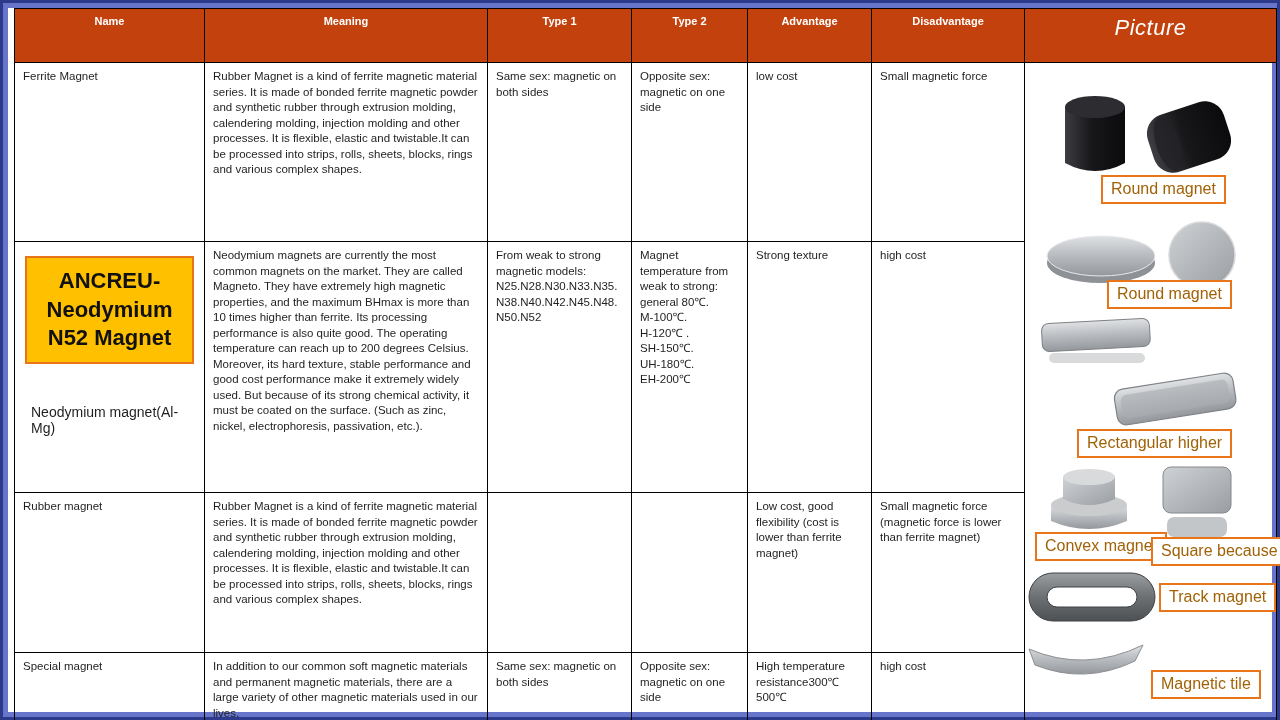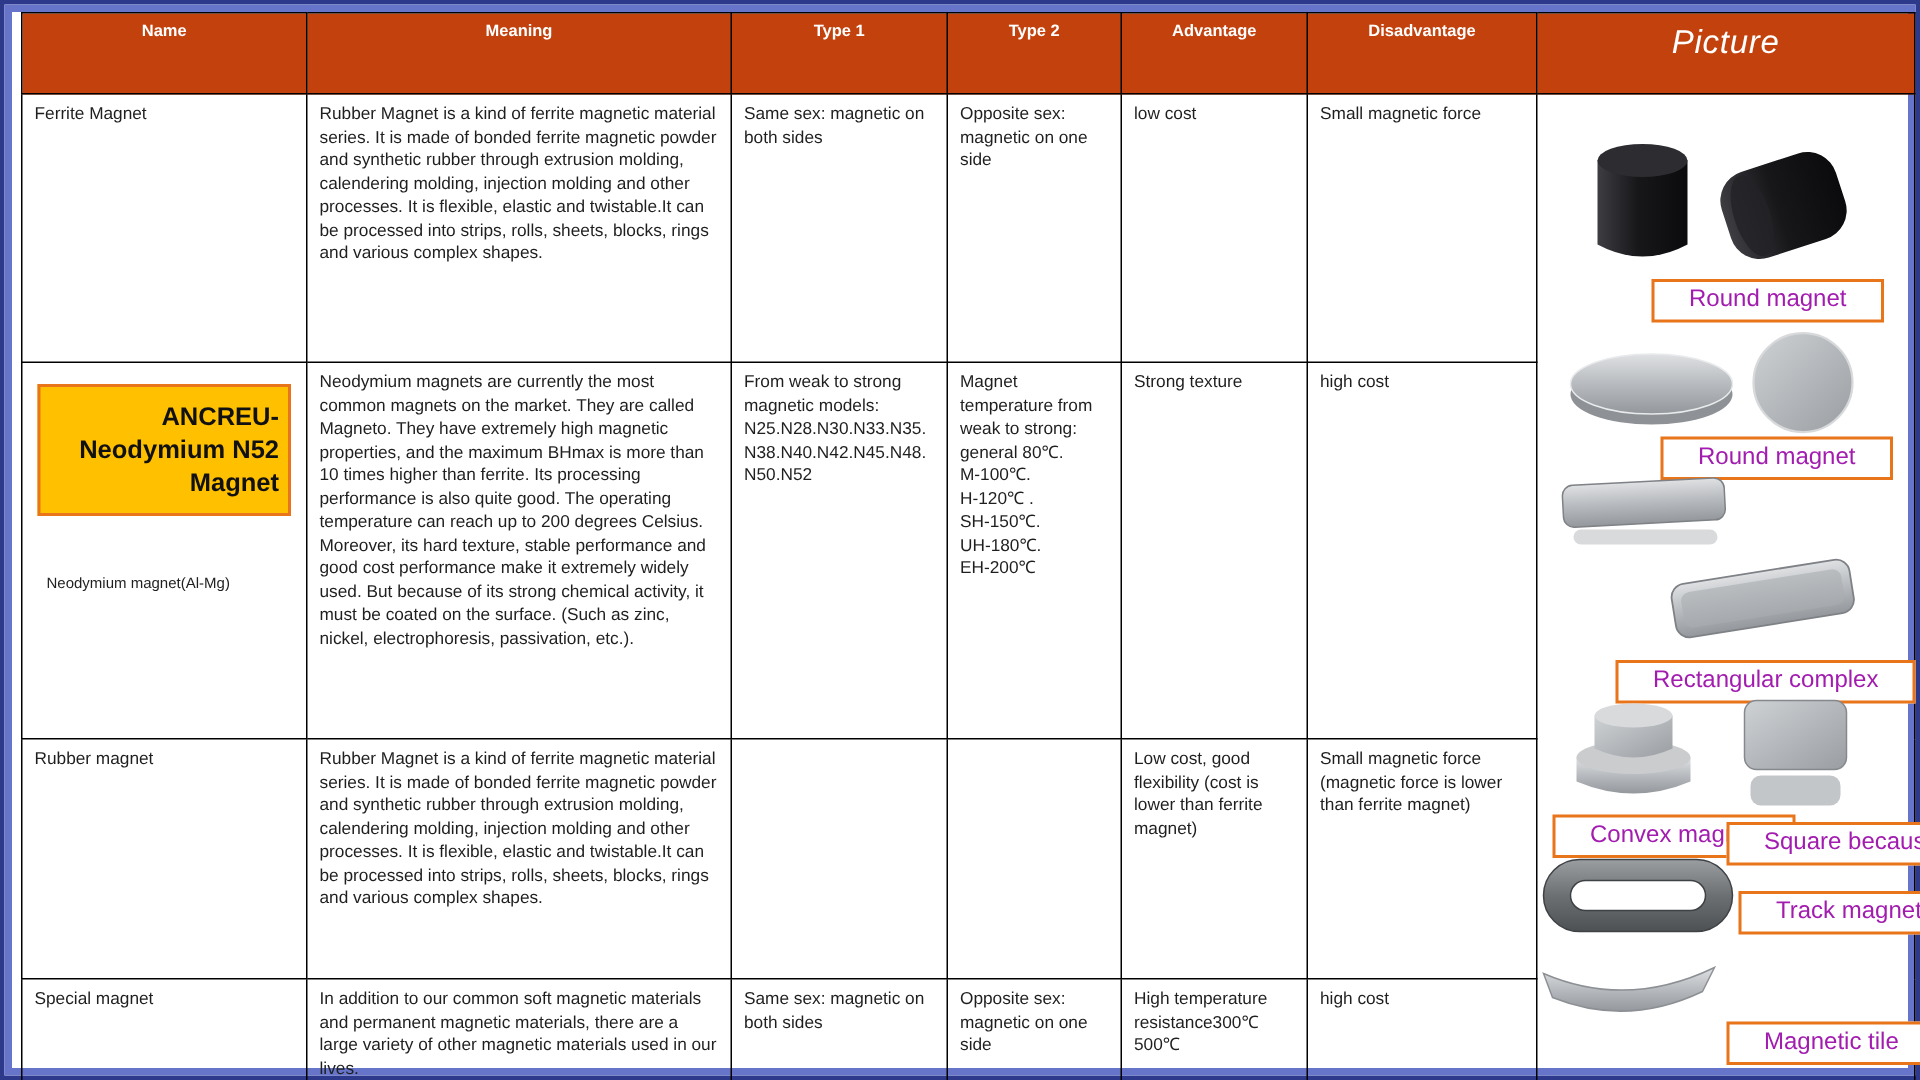--- a/index.html
+++ b/index.html
@@ -23,30 +23,30 @@
   thead th{
     background:#c2410c;color:#fff;font-size:11px;font-weight:bold;
     text-align:center;vertical-align:middle;height:54px;border-bottom:2px solid #000;
   }
   thead th.picture-head{font-size:22px;font-weight:normal;letter-spacing:0.5px;font-style:italic;}
   .cell-text{font-size:11.5px;line-height:1.35;white-space:pre-line;}
   tr.row-1{height:179px;} tr.row-2{height:251px;} tr.row-3{height:160px;} tr.row-4{height:90px;}
   td.name-cell-2{padding:2px;}
   .ancreu-badge{
     margin:8px 2px 0 2px;background:#FFC000;border:2px solid #E8751A;
-    text-align:right;font-size:17px;font-weight:bold;line-height:1.3;
+    text-align:center;font-size:22px;font-weight:bold;line-height:1.3;
     padding:9px 6px;color:#111;
   }
-  .sub-name{font-size:10px;margin:40px 0 0 8px;}
+  .sub-name{font-size:14px;margin:40px 0 0 8px;}
   td.picture-cell{position:relative;padding:0;}
   .pic-stage{position:absolute;left:0;top:0;right:0;bottom:0;}
   .pic-img{position:absolute;}
   .pic-label{
     position:absolute;background:#fff;border:2px solid #E8751A;
-    padding:2px 23px;font-size:16px;color:#a21caf;white-space:nowrap;line-height:1.3;margin-top:11px;
+    padding:2px 8px;font-size:16px;color:#a16207;white-space:nowrap;line-height:1.3;
   }
 </style>
 </head>
 <body>
 
 <div class="page-inner">
 
 <table class="magnet-table">
   <colgroup>
     <col style="width:190px">
@@ -132,21 +132,21 @@
               <rect x="5" y="6" width="108" height="28" rx="7" fill="url(#gSilver)" stroke="#7e8185" stroke-width="1"></rect>
             </g>
             <rect x="12" y="38" width="96" height="10" rx="5" fill="#b9bcbf" opacity="0.55"></rect>
           </svg>
           <svg class="pic-img" style="left:82px;top:302px;" width="136" height="66" viewBox="0 0 136 66">
             <g transform="rotate(-9 68 33)">
               <rect x="8" y="16" width="120" height="36" rx="9" fill="url(#gSilver)" stroke="#7e8185" stroke-width="1.2"></rect>
               <rect x="14" y="22" width="108" height="24" rx="6" fill="#aaadb1" opacity="0.6"></rect>
             </g>
           </svg>
-          <div class="pic-label" style="left:52px;top:366px;">Rectangular complex</div>
+          <div class="pic-label" style="left:52px;top:366px;">Rectangular higher</div>
 
           <svg class="pic-img" style="left:18px;top:398px;" width="92" height="82" viewBox="0 0 92 82">
             <path d="M8 44 L8 60 Q46 76 84 60 L84 44 Z" fill="url(#gSilver)"></path>
             <ellipse cx="46" cy="44" rx="38" ry="11" fill="#caccce"></ellipse>
             <path d="M20 16 L20 38 Q46 50 72 38 L72 16 Z" fill="url(#gSilver2)"></path>
             <ellipse cx="46" cy="16" rx="26" ry="8" fill="#d8dadc"></ellipse>
           </svg>
           <svg class="pic-img" style="left:128px;top:400px;" width="88" height="78" viewBox="0 0 88 78">
             <rect x="10" y="4" width="68" height="46" rx="8" fill="url(#gSilver2)" stroke="#85888c" stroke-width="1"></rect>
             <rect x="14" y="54" width="60" height="20" rx="7" fill="#c3c6c9"></rect>

